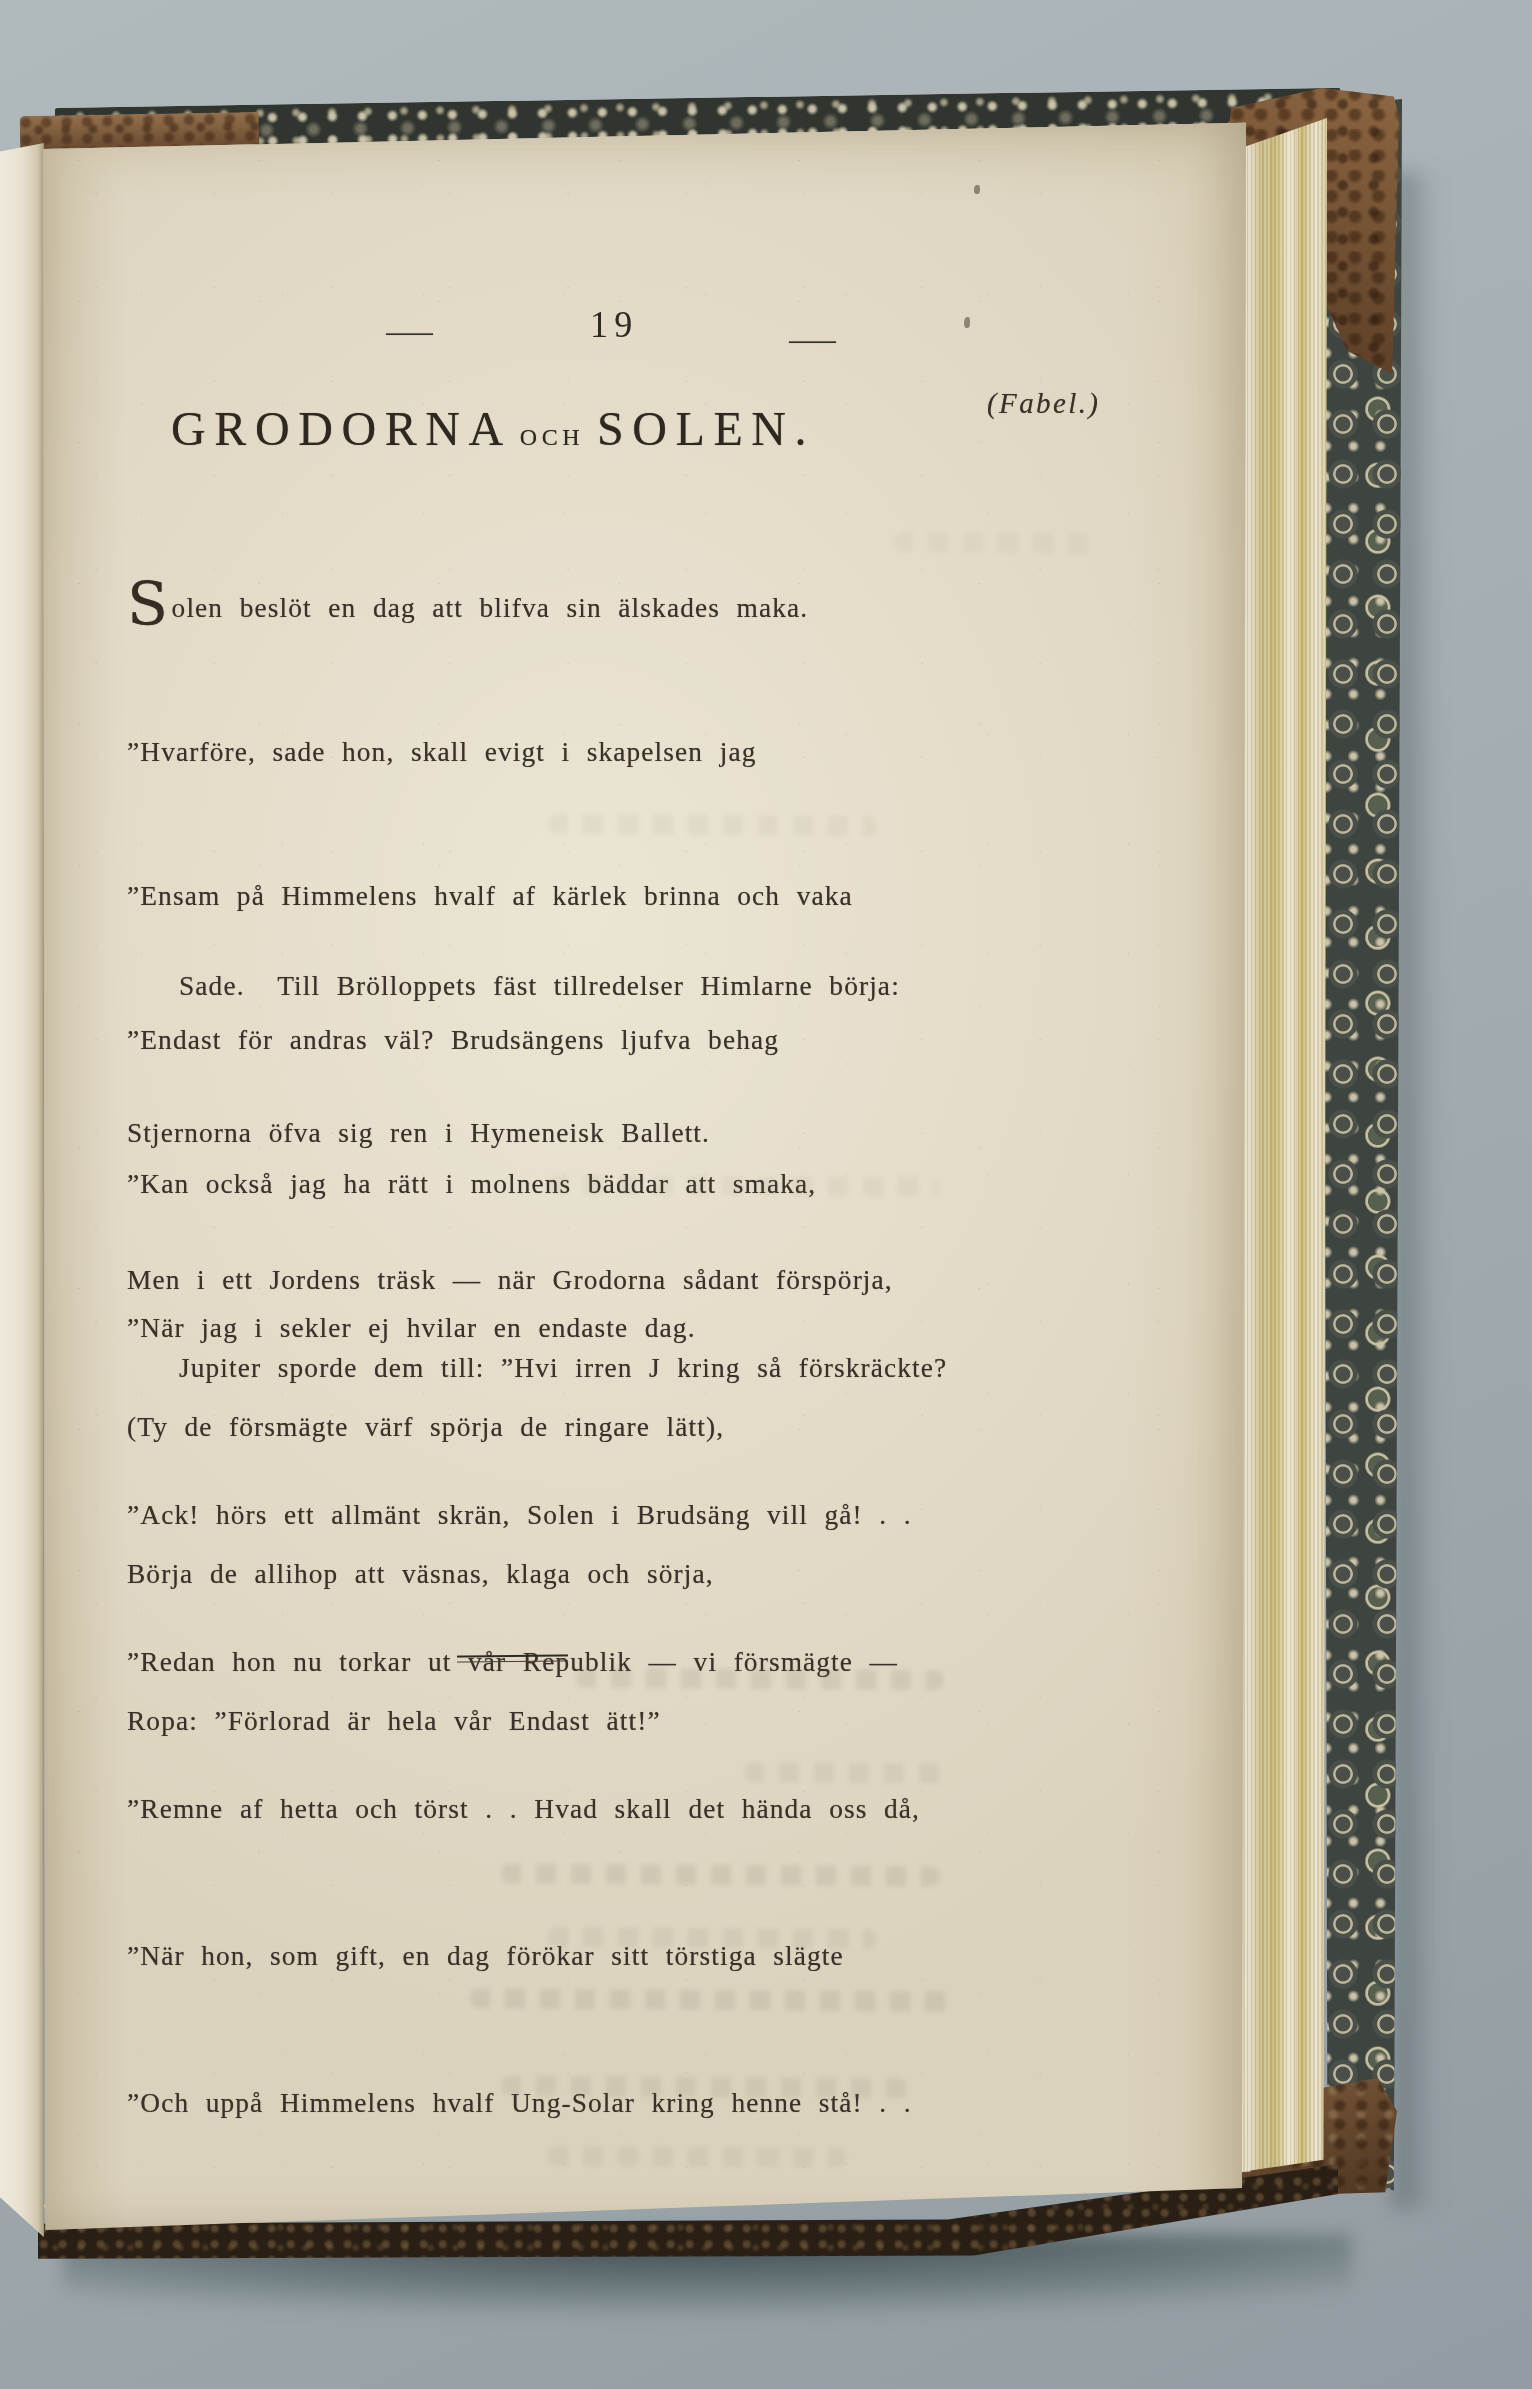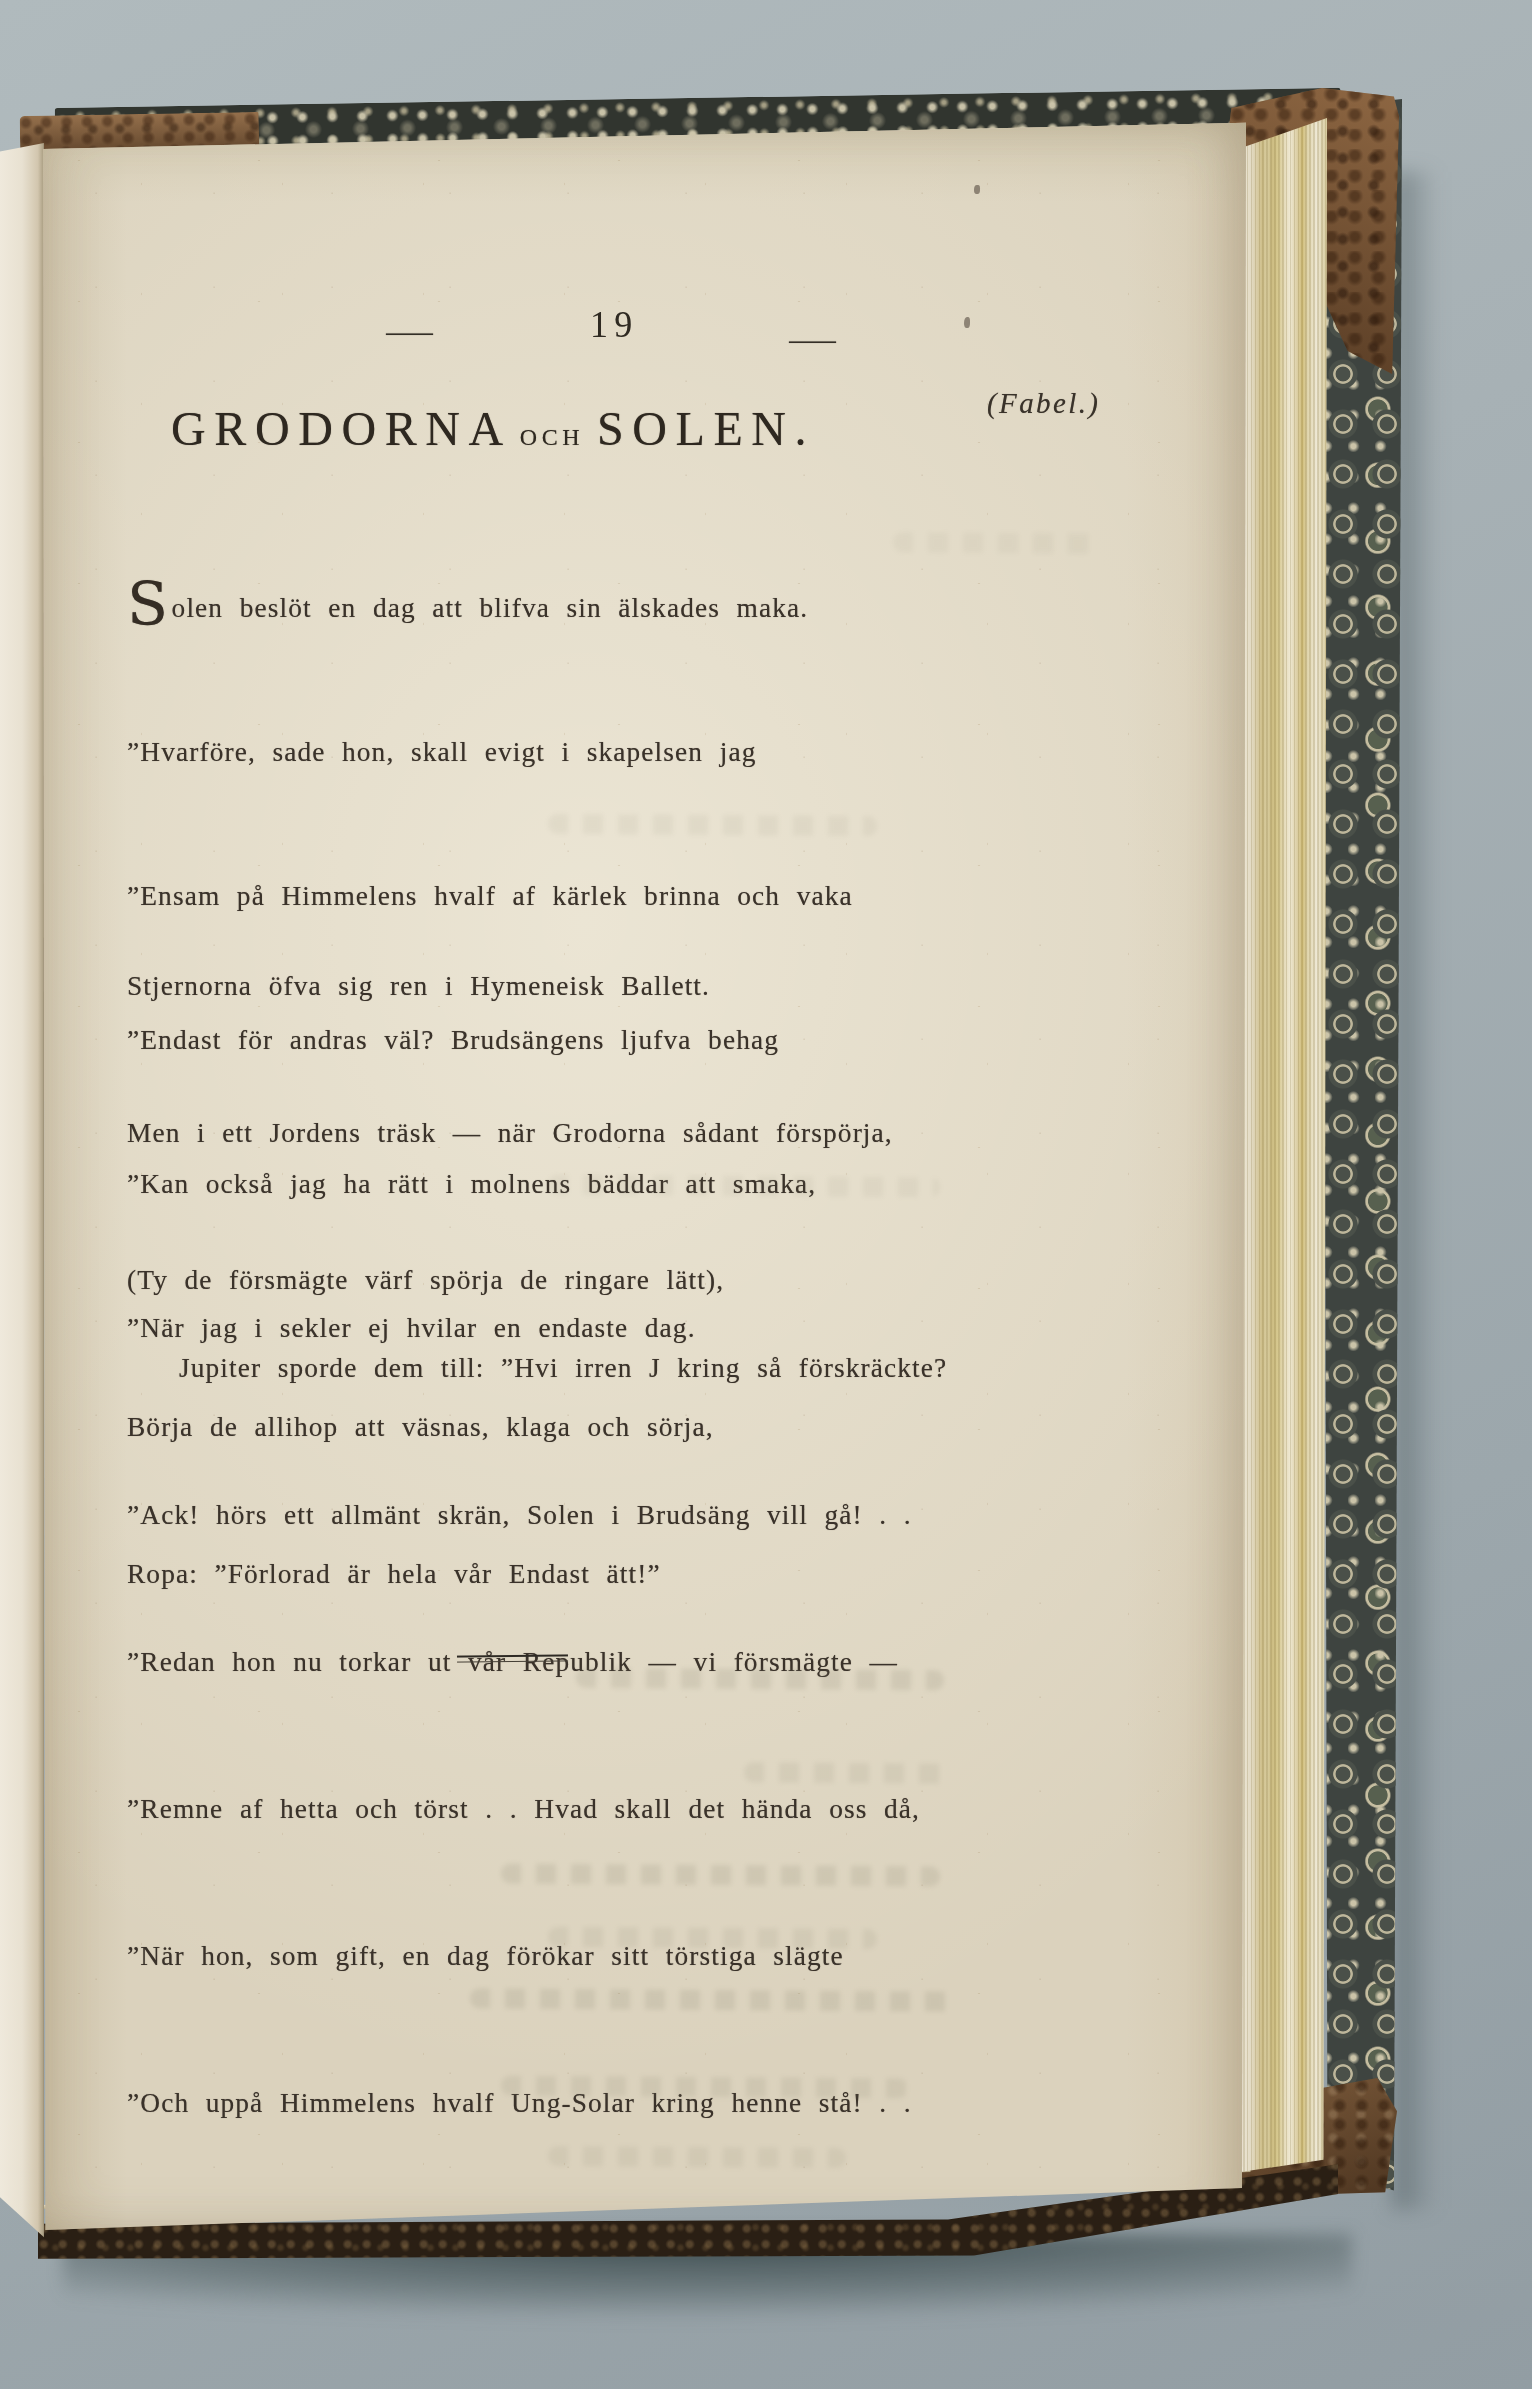--- a/index.html
+++ b/index.html
@@ -160,20 +160,21 @@
     <div class="stanza s1 ink">
       <span class="line"><span class="dropcap">S</span><span>olen beslöt en dag att blifva sin älskades maka.</span></span>
       <span class="line">”Hvarföre, sade hon, skall evigt i skapelsen jag</span>
       <span class="line">”Ensam på Himmelens hvalf af kärlek brinna och vaka</span>
       <span class="line">”Endast för andras väl? Brudsängens ljufva behag</span>
       <span class="line">”Kan också jag ha rätt i molnens bäddar att smaka,</span>
       <span class="line">”När jag i sekler ej hvilar en endaste dag.</span>
     </div>
 
     <div class="stanza s2 ink">
+      <span class="line indent">Sade.  Till Brölloppets fäst tillredelser Himlarne börja:</span>
       <span class="line">Stjernorna öfva sig ren i Hymeneisk Ballett.</span>
       <span class="line">Men i ett Jordens träsk — när Grodorna sådant förspörja,</span>
       <span class="line">(Ty de försmägte värf spörja de ringare lätt),</span>
       <span class="line">Börja de allihop att väsnas, klaga och sörja,</span>
       <span class="line">Ropa: ”Förlorad är hela vår Endast ätt!”</span>
     </div>
 
     <div class="stanza s3 ink">
       <span class="line indent">Jupiter sporde dem till: ”Hvi irren J kring så förskräckte?</span>
       <span class="line">”Ack! hörs ett allmänt skrän, Solen i Brudsäng vill gå! . .</span>

